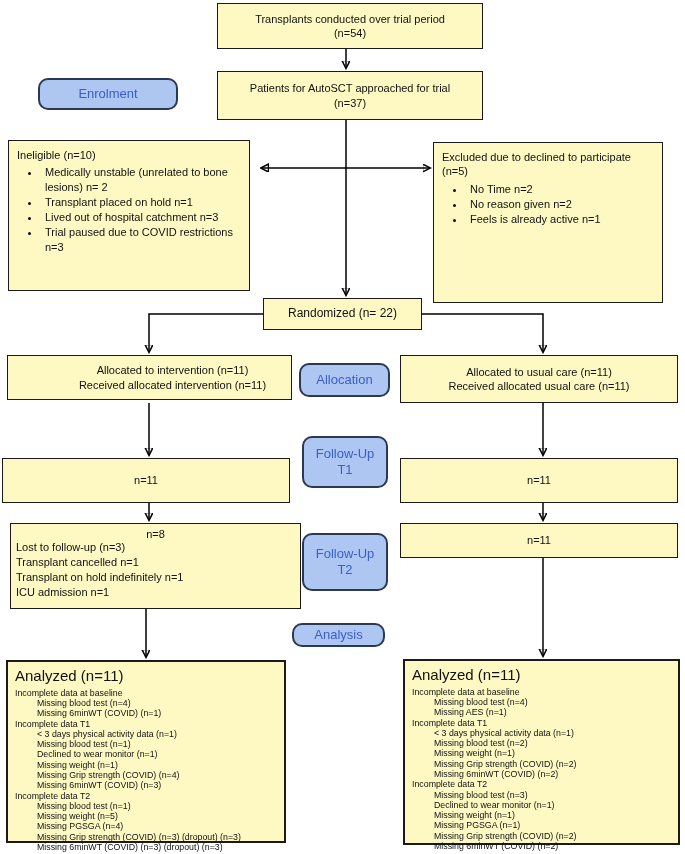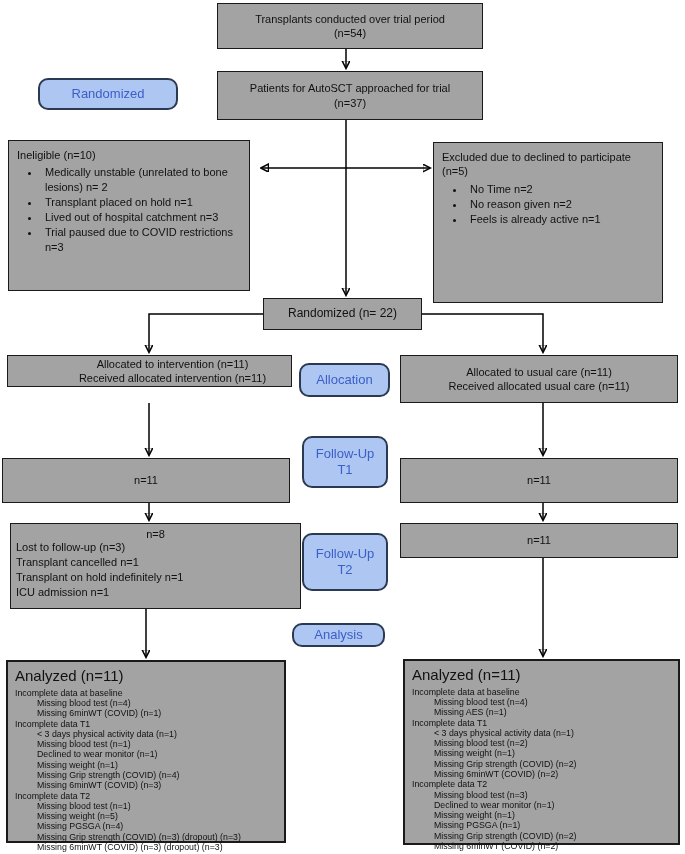--- a/index.html
+++ b/index.html
@@ -8,21 +8,21 @@
     --label-text:#3c5ec9;
     --box-border:#1a1a1a;
     --arrow:#000000;
   }
   html,body{margin:0;padding:0;background:#ffffff;}
   .canvas{
     position:relative;width:685px;height:854px;background:#ffffff;
     font-family:"Liberation Sans", sans-serif;color:#111;overflow:hidden;
   }
   .box{
-    position:absolute;background:#a3a3a3;border:1.6px solid var(--box-border);
+    position:absolute;background:#fef9c3;border:1.6px solid var(--box-border);
     box-sizing:border-box;
   }
   .thick{border-width:2px;}
   .center{
     display:flex;align-items:center;justify-content:center;text-align:center;
     white-space:pre-line;font-size:11px;line-height:1.3;
   }
   .stage-label{
     position:absolute;background:var(--label-fill);
     border:2px solid var(--label-border);border-radius:10px;
@@ -69,21 +69,21 @@
     <path d="M146,609 L146,657" marker-end="url(#ah)"></path>
     <path d="M543,558 L543,656" marker-end="url(#ah)"></path>
   </svg>
 
   <div class="box center" style="left:217px;top:3px;width:266px;height:46px;">Transplants conducted over trial period
 (n=54)</div>
 
   <div class="box center" style="left:217px;top:71px;width:266px;height:49px;">Patients for AutoSCT approached for trial
 (n=37)</div>
 
-  <div class="stage-label" style="left:38px;top:78px;width:140px;height:32px;">Randomized</div>
+  <div class="stage-label" style="left:38px;top:78px;width:140px;height:32px;">Enrolment</div>
 
   <div class="box list-box" style="left:8px;top:140px;width:242px;height:151px;">
     <div class="bt">Ineligible (n=10)</div>
     <ul>
         <li>Medically unstable (unrelated to bone lesions) n= 2</li>
         <li>Transplant placed on hold n=1</li>
         <li>Lived out of hospital catchment n=3</li>
         <li>Trial paused due to COVID restrictions n=3</li>
       </ul>
   </div>
@@ -92,21 +92,21 @@
     <div class="bt">Excluded due to declined to participate (n=5)</div>
     <ul>
         <li>No Time n=2</li>
         <li>No reason given n=2</li>
         <li>Feels is already active n=1</li>
       </ul>
   </div>
 
   <div class="box center" style="left:263px;top:298px;width:159px;height:32px;font-size:12px;">Randomized (n= 22)</div>
 
-  <div class="box center" style="left:7px;top:355px;width:285px;height:32px;padding-left:46px;">Allocated to intervention (n=11)
+  <div class="box center" style="left:7px;top:355px;width:285px;height:45px;padding-left:46px;">Allocated to intervention (n=11)
 Received allocated intervention (n=11)</div>
 
   <div class="stage-label" style="left:299px;top:363px;width:91px;height:34px;">Allocation</div>
 
   <div class="box center" style="left:400px;top:355px;width:278px;height:48px;">Allocated to usual care (n=11)
 Received allocated usual care (n=11)</div>
 
   <div class="box center" style="left:2px;top:458px;width:288px;height:45px;">n=11</div>
 
   <div class="stage-label" style="left:302px;top:436px;width:86px;height:52px;">Follow-Up

